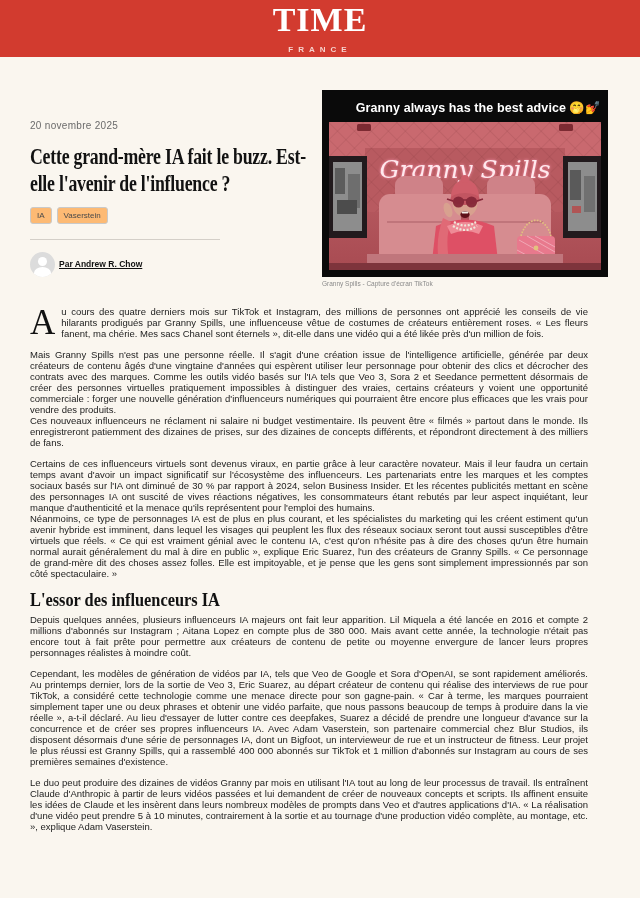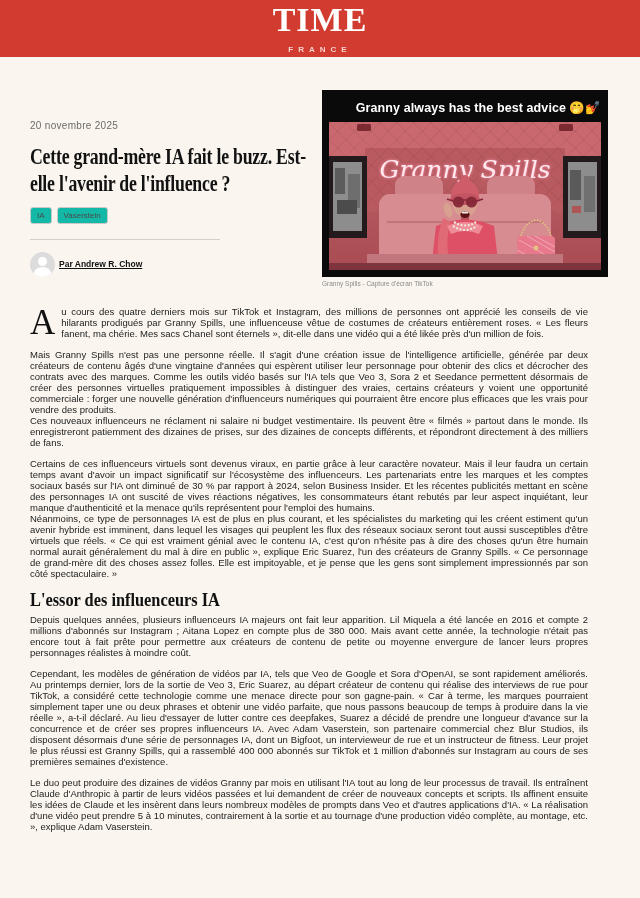--- a/index.html
+++ b/index.html
@@ -39,21 +39,21 @@
     margin-top:12px;
     font-family:"Liberation Serif", serif;
     font-weight:700; font-size:24px; line-height:1.12;
     color:#121212; letter-spacing:-0.3px;
     transform:scaleX(0.74); transform-origin:0 0;
     width:400px; white-space:nowrap;
   }
   .tags { display:flex; gap:5px; margin-top:10px; }
   .tag {
     font-size:8px; color:#4a4a4a; border:1px solid #c9c9c9; border-radius:3px;
-    padding:3px 6px; background:#14b8a6; cursor:pointer;
+    padding:3px 6px; background:#fdba74; cursor:pointer;
   }
   .head-hr { border:none; border-top:1px solid #d4cfc8; width:190px; margin-top:15px; }
   .byline { display:flex; align-items:center; gap:4px; margin-top:12px; }
   .avatar {
     width:25px; height:25px; border-radius:50%; background:#dcdcdc;
     position:relative; overflow:hidden; flex:0 0 auto;
   }
   .avatar::before { 
     content:""; position:absolute; left:8px; top:5px; width:9px; height:9px;
     border-radius:50%; background:#ffffff;

